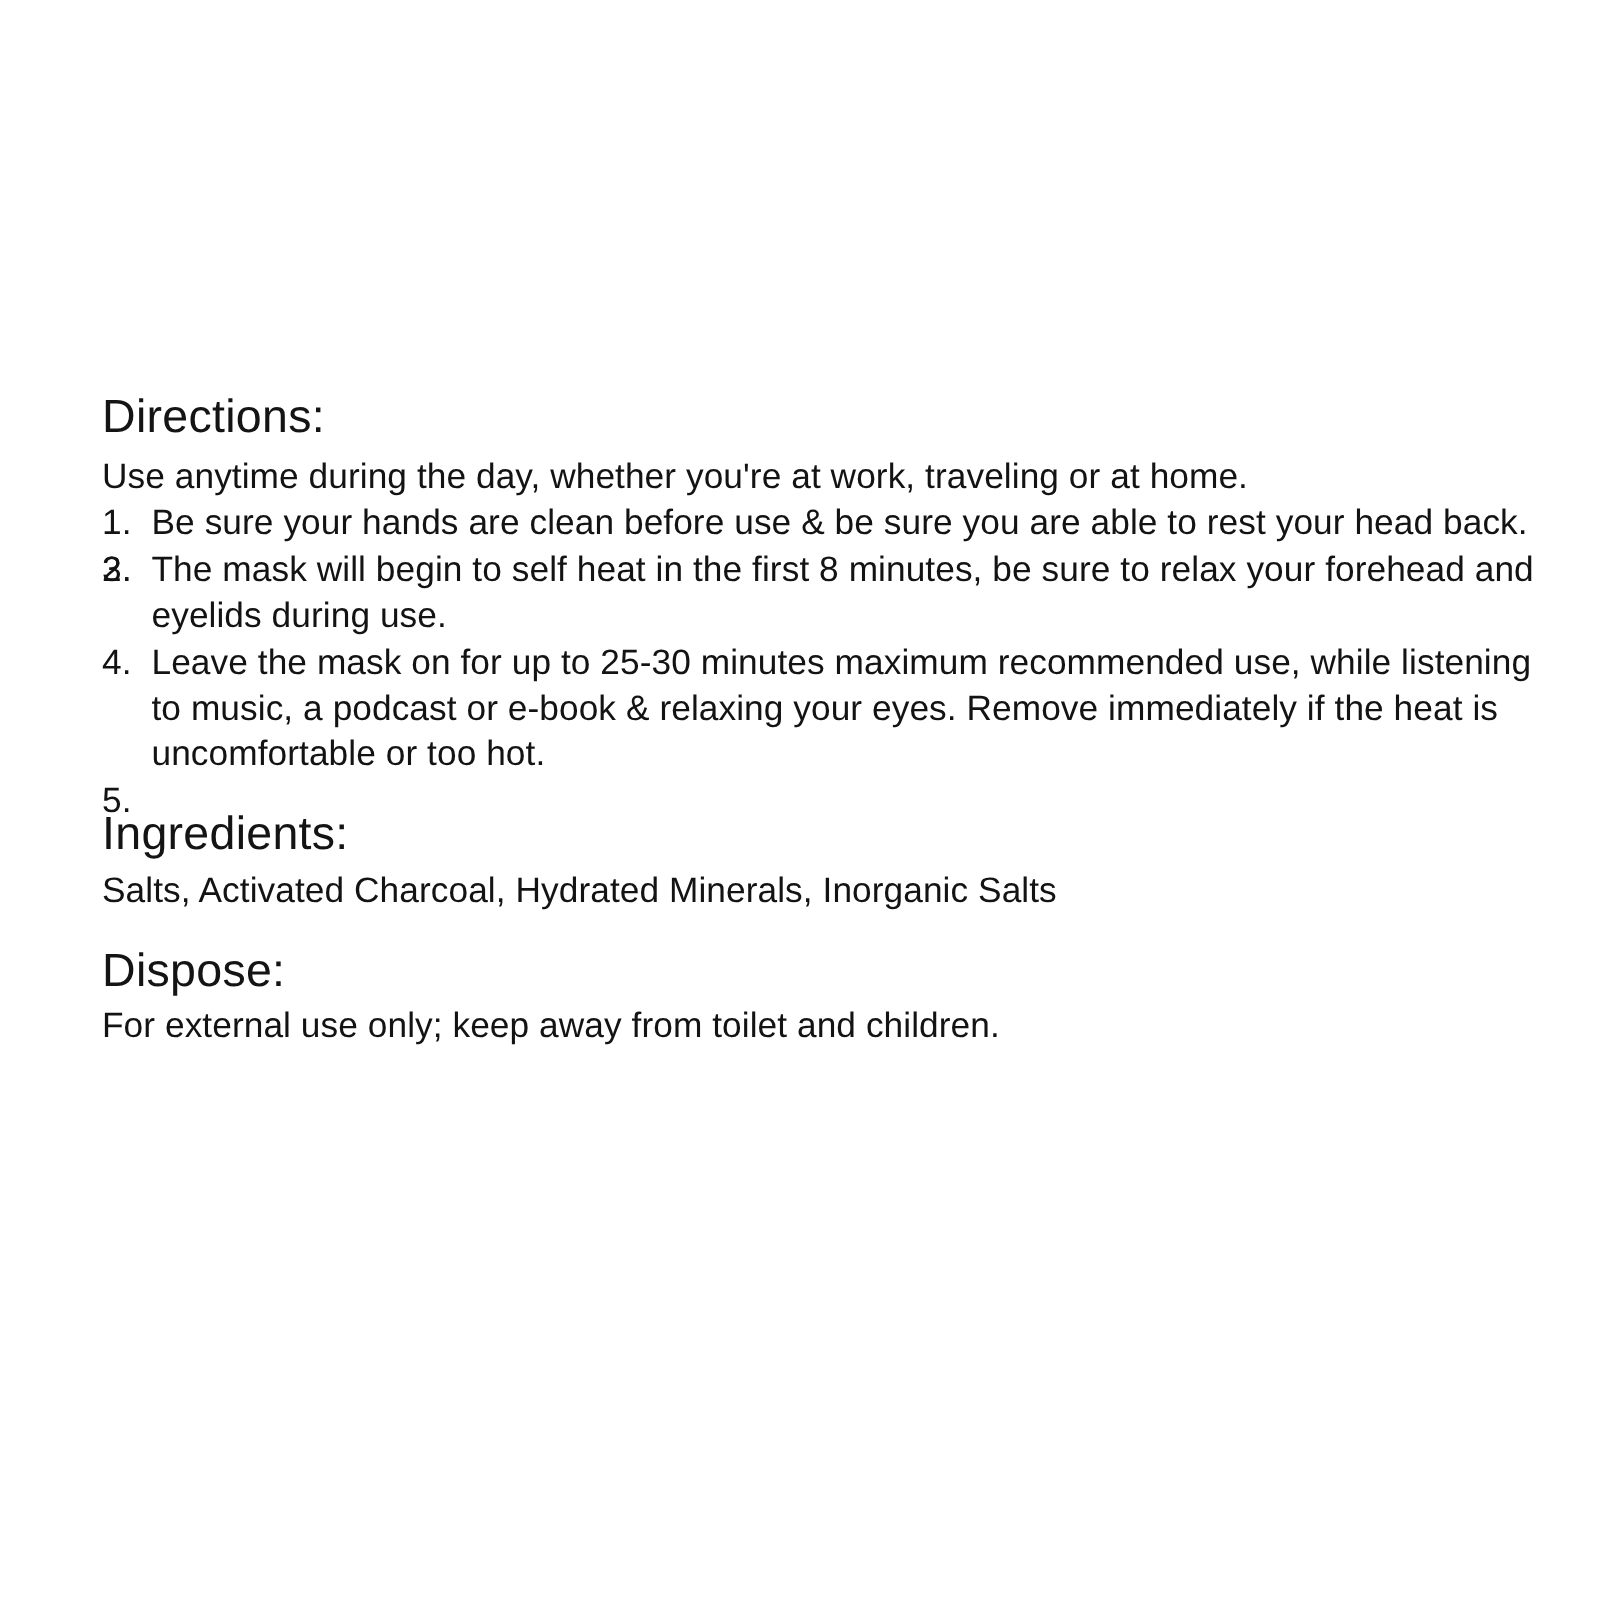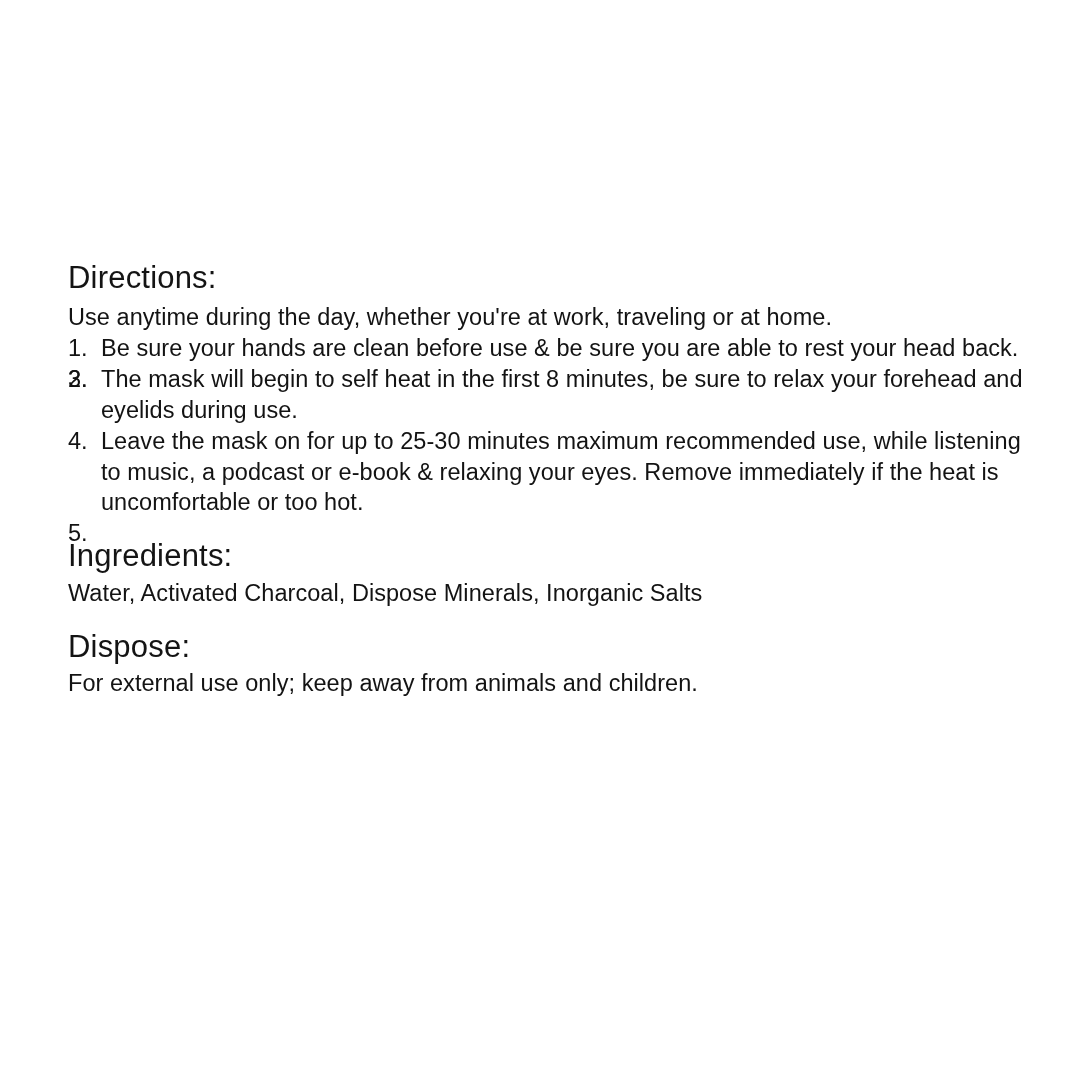--- a/index.html
+++ b/index.html
@@ -105,24 +105,24 @@
         <li>
           <span class="num">5.</span>
         </li>
       </ol>
     </div>
 
     <div class="block-gap"></div>
 
     <div>
       <h2 class="section-heading heading-tight">Ingredients:</h2>
-      <p class="ingredients-line">Water, Activated Charcoal, Dispose Minerals, Inorganic Salts</p>
+      <p class="ingredients-line">Salts, Activated Charcoal, Hydrated Minerals, Inorganic Salts</p>
     </div>
 
     <div class="block-gap"></div>
 
     <div>
       <h2 class="section-heading heading-tight">Dispose:</h2>
-      <p class="warning-line">For external use only; keep away from animals and children.</p>
+      <p class="warning-line">For external use only; keep away from toilet and children.</p>
     </div>
 
   </div>
 </div>
 
 </body></html>

